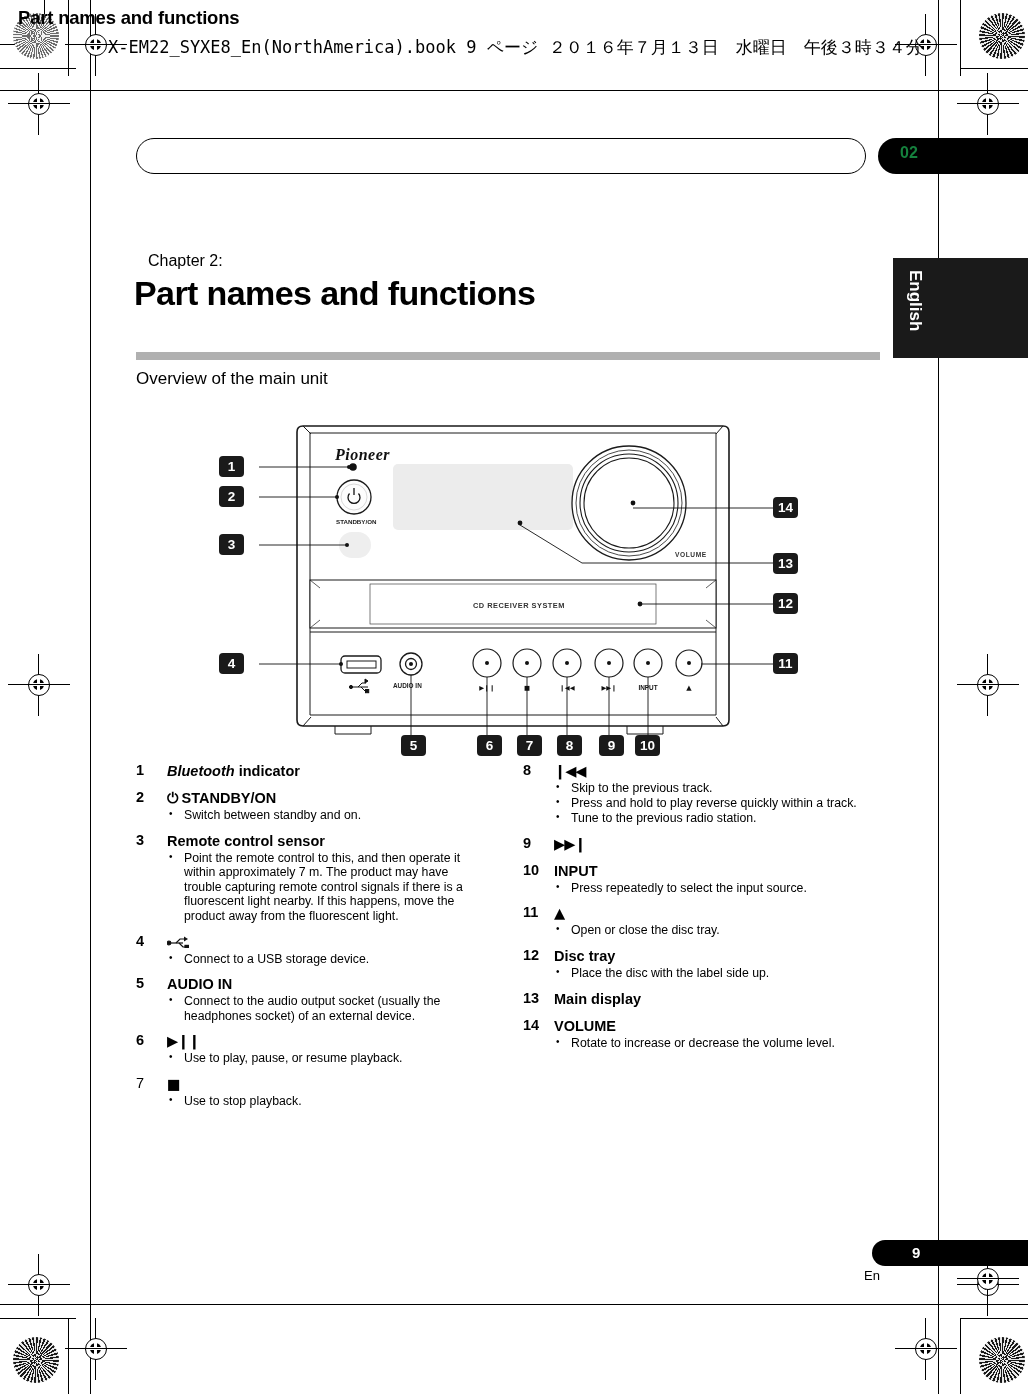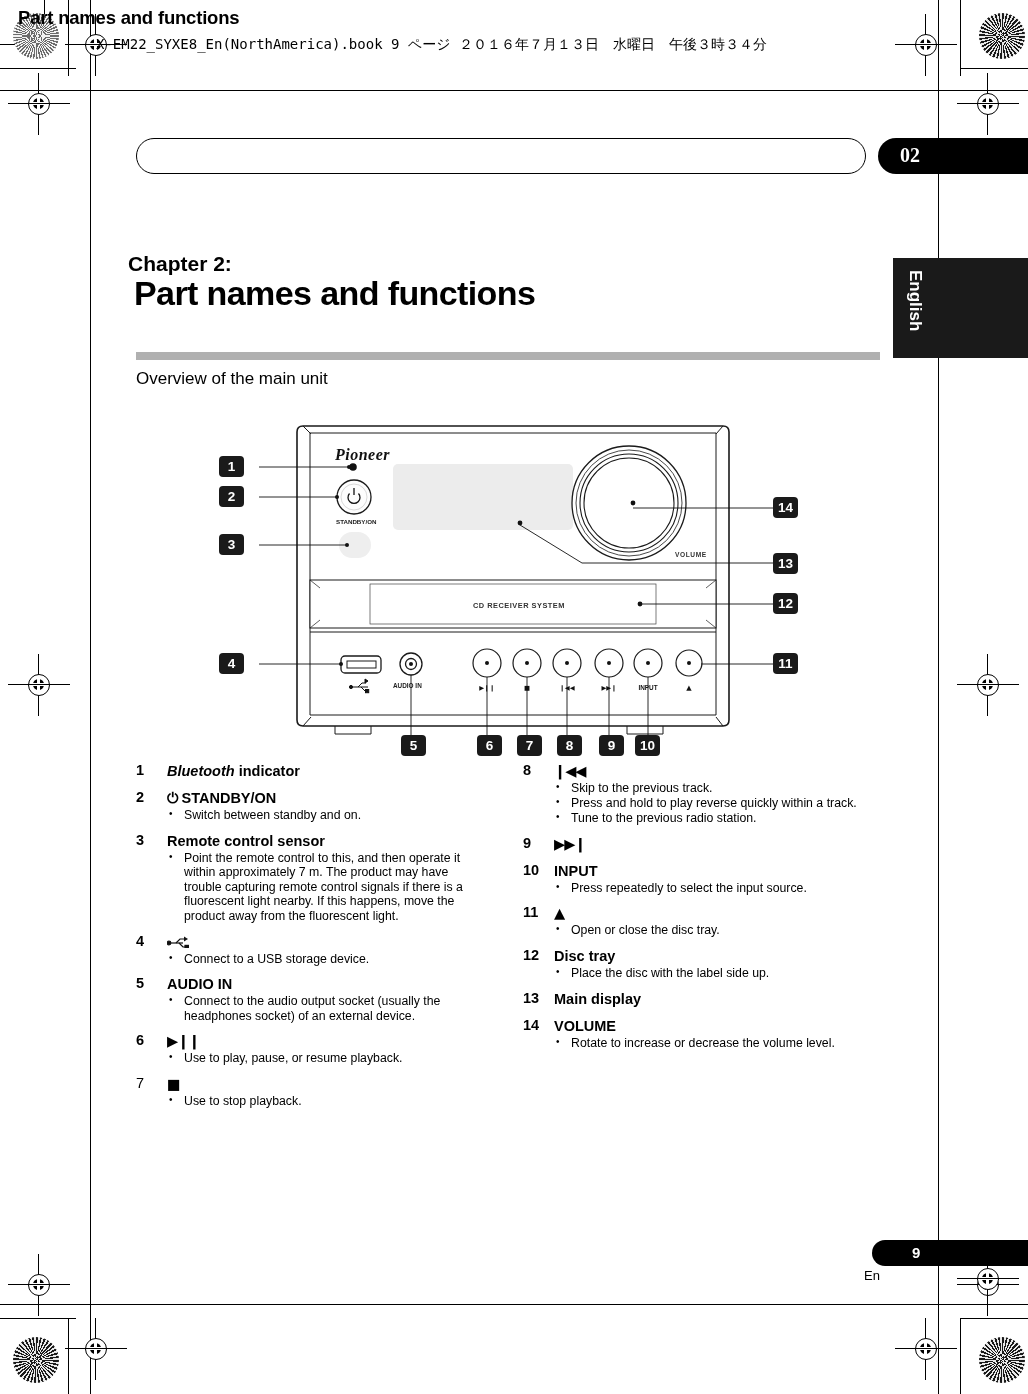--- a/index.html
+++ b/index.html
@@ -84,32 +84,31 @@
   .chapter-tab {
     position: absolute;
     left: 878px; top: 138px;
     width: 150px; height: 36px;
     background: #000;
     border-radius: 18px 0 0 18px;
   }
   .chapter-tab span {
     position: absolute;
     left: 22px; top: 6px;
-    color: #ffffff;
-    font-size: 20px;
-    font-weight: bold;
-    font-family: Liberation Serif, serif;
+    color: #15803d;
+    font-size: 16px;
+    font-weight: bold;
   }
 
   
   .fileinfo {
     position: absolute;
-    left: 96px; top: 36px;
+    left: 108px; top: 36px;
     font-family: "DejaVu Sans Mono", monospace;
-    font-size: 14px;
+    font-size: 17px;
     letter-spacing: 0px;
     white-space: nowrap;
   }
 
   
   .lang-tab {
     position: absolute;
     left: 893px; top: 258px;
     width: 135px; height: 100px;
     background: #1a1a1a;
@@ -120,23 +119,23 @@
     color: #fff;
     font-size: 17px;
     font-weight: bold;
     writing-mode: vertical-rl;
     text-orientation: mixed;
   }
 
   
   .chapter-label {
     position: absolute;
-    left: 128px; top: 252px;
-    font-size: 21px;
-    font-weight: bold;
+    left: 148px; top: 252px;
+    font-size: 16px;
+    font-weight: normal;
   }
   .chapter-heading {
     position: absolute;
     left: 134px; top: 274px;
     font-size: 34px;
     font-weight: bold;
     letter-spacing: -0.6px;
   }
   .rule-bar {
     position: absolute;

